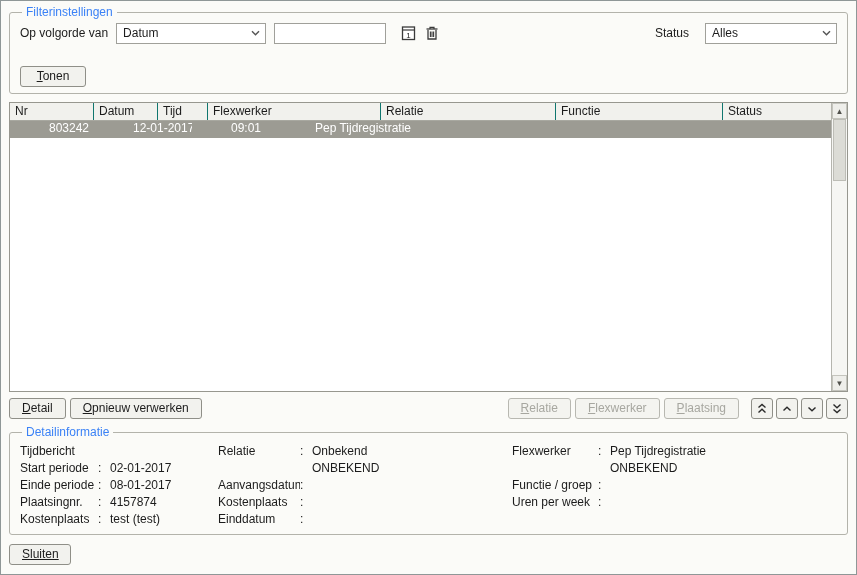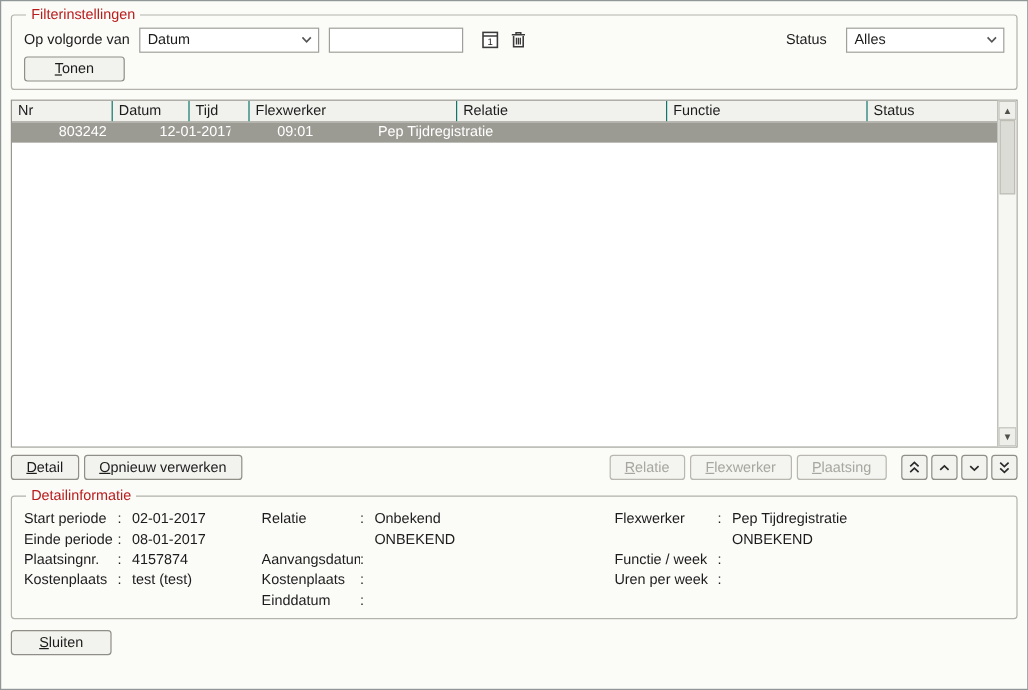--- a/index.html
+++ b/index.html
@@ -26,21 +26,21 @@
   .titlebar-icon{width:16px;height:14px;margin-right:7px;display:inline-flex;}
   .title{font-size:12px;font-weight:bold;flex:1;}
   .tb-btn{width:24px;text-align:center;font-size:13px;cursor:default;color:#fff;}
   .tb-btn.close{margin-left:6px;}
   
   .body{flex:1;display:flex;flex-direction:column;padding:4px 8px 8px 8px;font-size:12px;color:#1c1c1c;}
   fieldset.group{
     border:1px solid #b3b3ab;border-radius:3px;
     padding:2px 10px 6px 10px;background:transparent;
   }
-  fieldset.group legend{font-size:12px;color:#b91c1c;padding:0 4px;margin-left:2px;}
+  fieldset.group legend{font-size:12px;color:#3b82f6;padding:0 4px;margin-left:2px;}
   
   .filter-row{display:flex;align-items:center;margin-top:1px;}
   .filter-row label{margin-right:8px;}
   .selectbox{
     height:21px;border:1px solid #a0a09a;background:#fff;
     display:flex;align-items:center;padding:0 4px 0 6px;
   }
   .selectbox .sel-val{flex:1;}
   .sel-arrow{width:12px;display:inline-flex;justify-content:center;color:#555;font-size:9px;}
   .order-select{width:150px;margin-right:8px;}
@@ -54,21 +54,21 @@
     display:inline-flex;align-items:center;justify-content:center;cursor:default;
   }
   .filter-spacer{flex:1;}
   .btn{
     background:#f2f2ee;border:1px solid #8f8f88;border-radius:3px;
     font-size:12px;height:21px;padding:1px 12px 2px 12px;color:#1c1c1c;cursor:default;
   }
   .btn .mnemonic{display:block;}
   .mnemonic::first-letter{text-decoration:underline;}
   .btn:disabled{color:#a7a7a0;border-color:#b8b8b1;background:#f4f4f0;}
-  .tonen-btn{margin-top:3px;width:84px;}
+  .tonen-btn{margin-top:22px;width:66px;}
   
   .table-wrap{
     margin-top:8px;height:290px;border:1px solid #97978f;background:#fff;
     display:flex;flex:0 0 auto;
   }
   .table-main{flex:1;display:flex;flex-direction:column;overflow:hidden;}
   .thead{display:flex;background:#f1f1ed;border-bottom:1px solid #a8a8a0;flex:0 0 18px;}
   .th{
     font-size:12px;padding:1px 5px;border-right:1px solid #0f766e;
     white-space:nowrap;overflow:hidden;
@@ -99,21 +99,21 @@
   
   .detail-grid{display:grid;grid-template-columns:198px 294px 1fr;margin-top:2px;}
   .info-col{display:flex;flex-direction:column;}
   .info-row{display:grid;line-height:17px;font-size:12px;}
   .col1 .info-row{grid-template-columns:78px 12px 1fr;}
   .col2 .info-row{grid-template-columns:82px 12px 1fr;}
   .col3 .info-row{grid-template-columns:86px 12px 1fr;}
   .info-label,.info-sep,.info-value{white-space:nowrap;overflow:hidden;}
   
   .bottom-row{margin-top:9px;}
-  .sluiten-btn{width:84px;}
+  .sluiten-btn{width:62px;text-decoration:underline;}
   svg{display:block;}
 </style>
 </head>
 <body>
 
 <div class="window">
 
 
   <div class="body">
 
@@ -248,20 +248,25 @@
         </button>
       </div>
     </div>
 
     <fieldset class="group">
       <legend>Detailinformatie</legend>
       <div class="detail-grid">
 
         <div class="info-col col1">
           <div class="info-row">
+            <span class="info-label">Tijdbericht</span>
+            <span class="info-sep"></span>
+            <span class="info-value"></span>
+          </div>
+          <div class="info-row">
             <span class="info-label">Start periode</span>
             <span class="info-sep">:</span>
             <span class="info-value">02-01-2017</span>
           </div>
           <div class="info-row">
             <span class="info-label">Einde periode</span>
             <span class="info-sep">:</span>
             <span class="info-value">08-01-2017</span>
           </div>
           <div class="info-row">
@@ -309,21 +314,21 @@
             <span class="info-label">Flexwerker</span>
             <span class="info-sep">:</span>
             <span class="info-value">Pep Tijdregistratie</span>
           </div>
           <div class="info-row">
             <span class="info-label"></span>
             <span class="info-sep"></span>
             <span class="info-value">ONBEKEND</span>
           </div>
           <div class="info-row">
-            <span class="info-label">Functie / week</span>
+            <span class="info-label">Functie / groep</span>
             <span class="info-sep">:</span>
             <span class="info-value"></span>
           </div>
           <div class="info-row">
             <span class="info-label">Uren per week</span>
             <span class="info-sep">:</span>
             <span class="info-value"></span>
           </div>
           <div class="info-row">
             <span class="info-label"></span>

